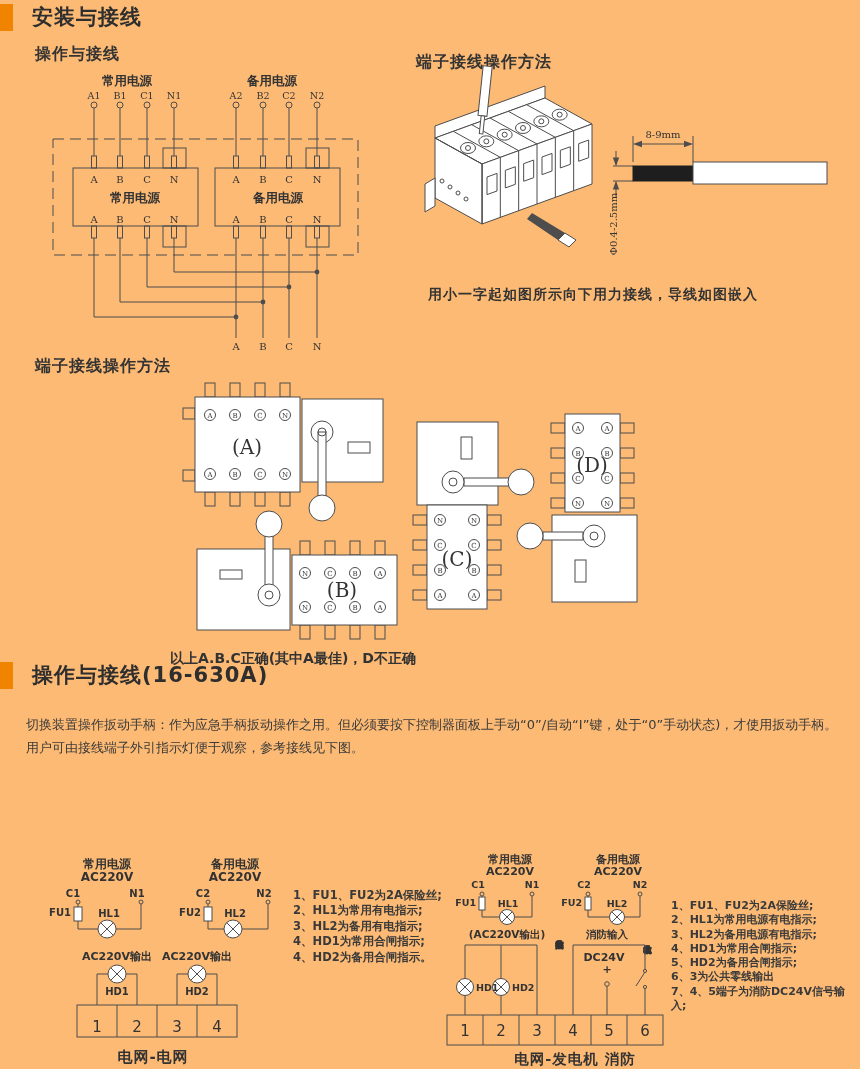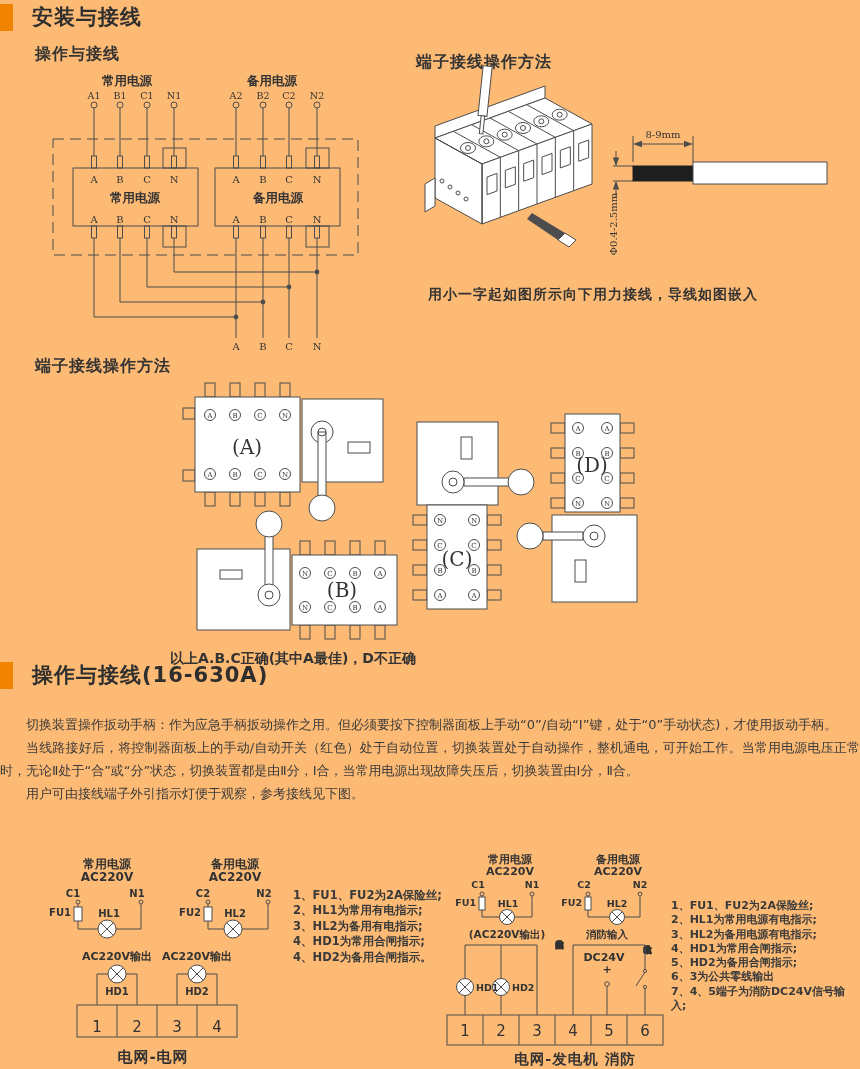--- a/index.html
+++ b/index.html
@@ -364,21 +364,20 @@
 
   <div class="caption" style="left:170px; top:650px; width:500px; text-align:left;">以上A.B.C正确(其中A最佳)，D不正确</div>
 
   <div class="sec-header" style="top:661px;">
     <div class="sec-marker"></div>
     <div class="sec-title">操作与接线(16-630A)</div>
   </div>
 
   <div class="paras">
     <p>切换装置操作扳动手柄：作为应急手柄扳动操作之用。但必须要按下控制器面板上手动“0”/自动“I”键，处于“0”手动状态)，才使用扳动手柄。</p>
-    <p>当线路接好后，将控制器面板上的手动/自动开关（红色）处于自动位置，切换装置处于自动操作，整机通电，可开始工作。当常用电源电压正常时，无论Ⅱ处于“合”或“分”状态，切换装置都是由Ⅱ分，Ⅰ合，当常用电源出现故障失压后，切换装置由Ⅰ分，Ⅱ合。</p>
     <p>用户可由接线端子外引指示灯便于观察，参考接线见下图。</p>
   </div>
 
   <svg style="left:25px; top:845px;" width="250" height="224" viewBox="0 0 250 224">
     <text class="cjk" x="82" y="23" font-size="12" text-anchor="middle">常用电源</text>
     <text class="cjk" x="82" y="36" font-size="12" text-anchor="middle">AC220V</text>
     <text class="cjk" x="210" y="23" font-size="12" text-anchor="middle">备用电源</text>
     <text class="cjk" x="210" y="36" font-size="12" text-anchor="middle">AC220V</text>
 
     <g>

